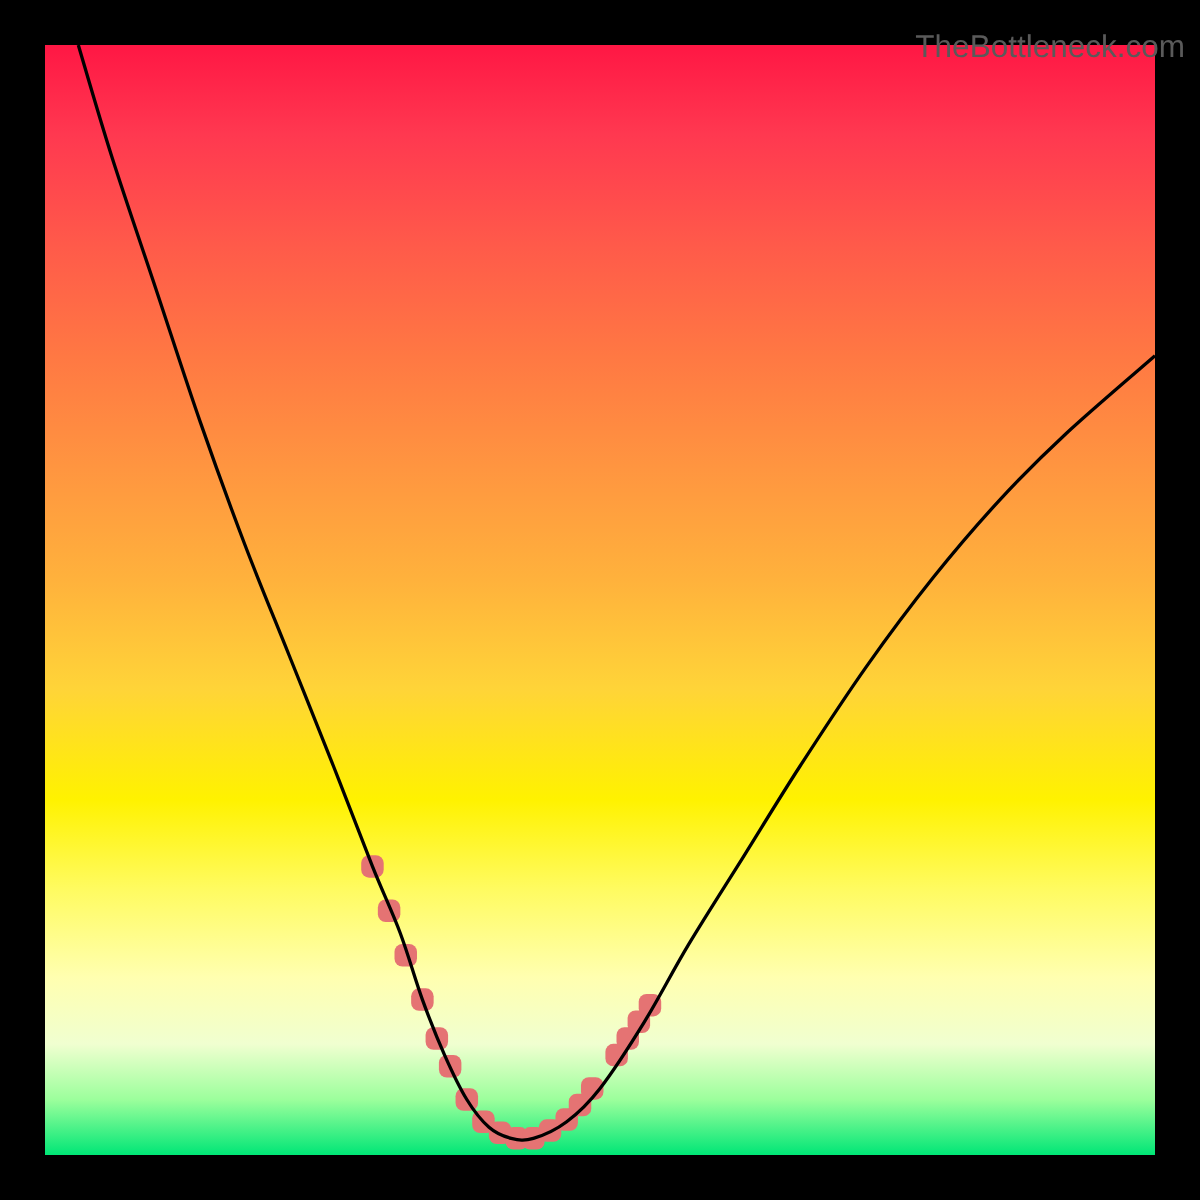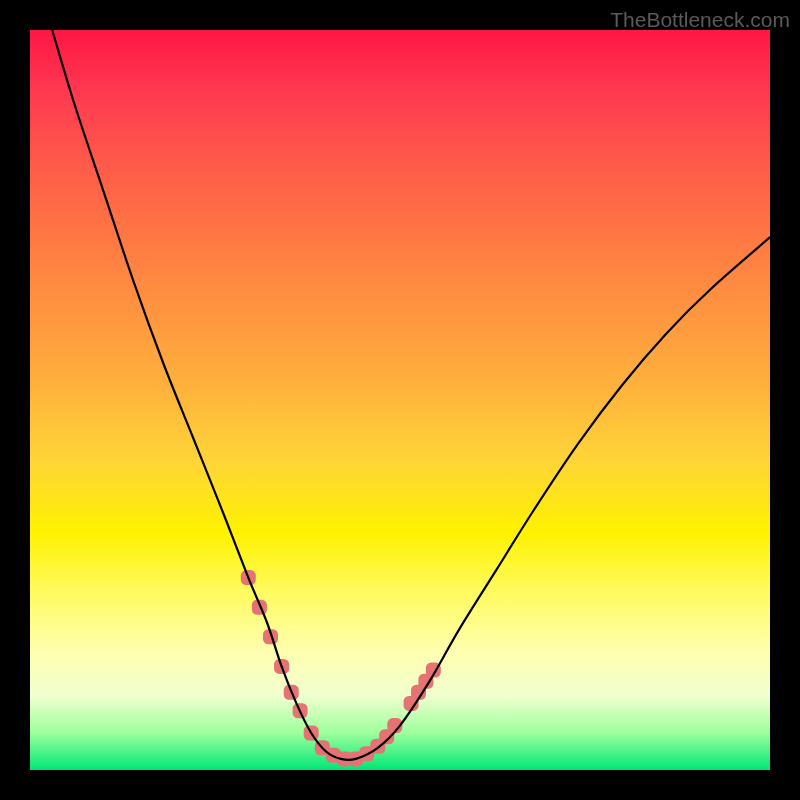--- a/index.html
+++ b/index.html
@@ -28,21 +28,21 @@
       #fff200 68%,
       #fffb60 76%,
       #ffffb0 84%,
       #f0ffd0 90%,
       #9cff9c 95%,
       #00e676 100%
     );
   }
   .watermark {
     position: absolute;
-    top: 8px;
+    top: 20px;
     right: 10px;
     color: #5a5a5a;
     font-size: 21px;
     font-weight: 500;
     z-index: 10;
     margin-left: 28px;
   }
   svg.curve {
     position: absolute;
     left: 0;

